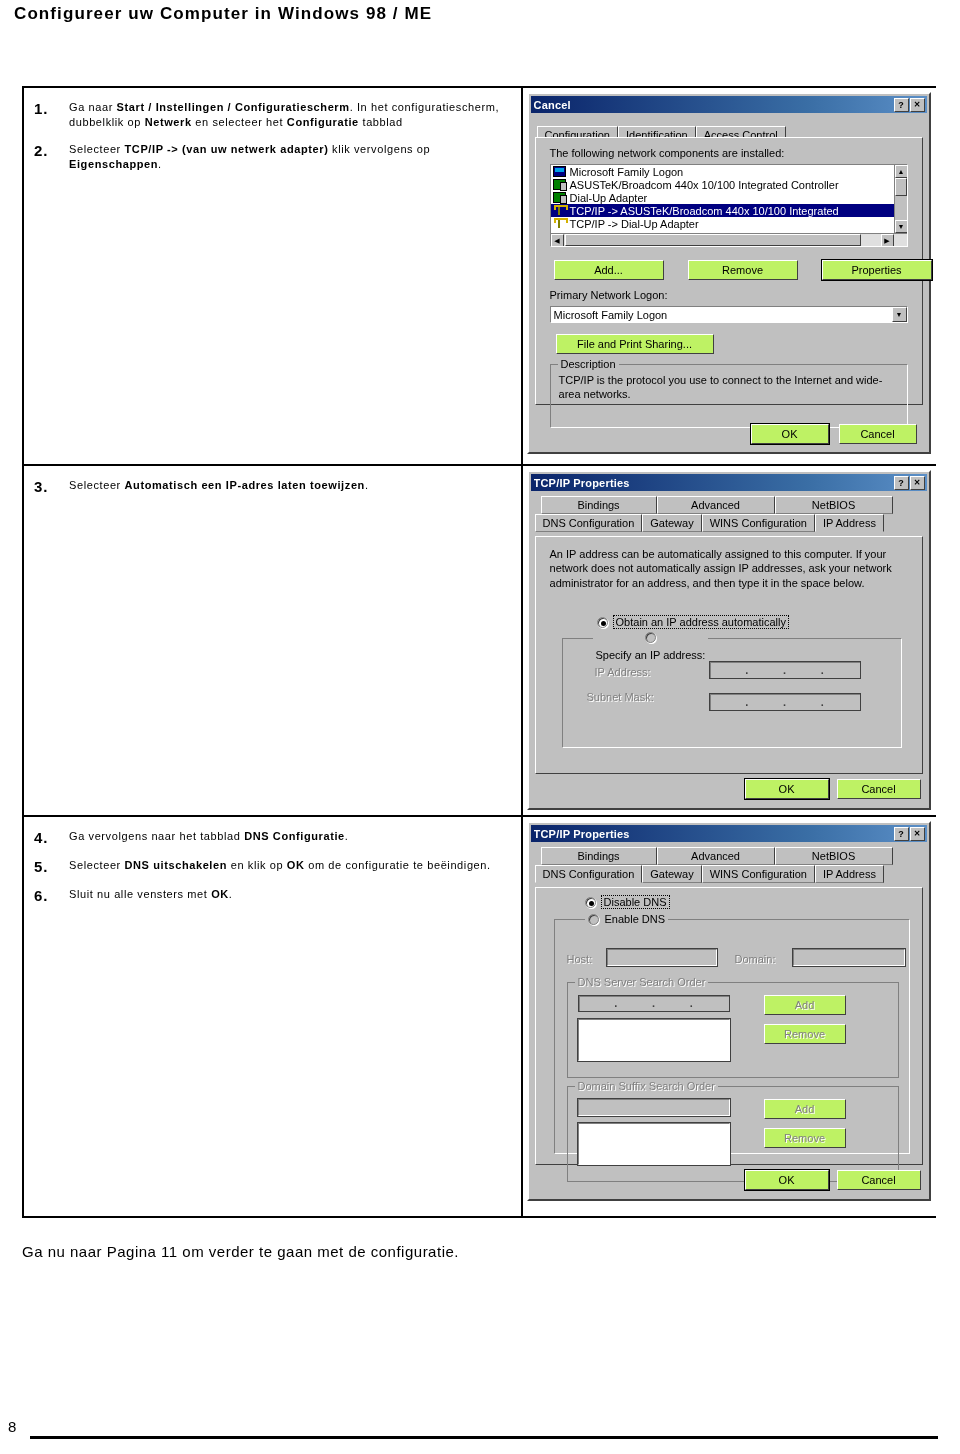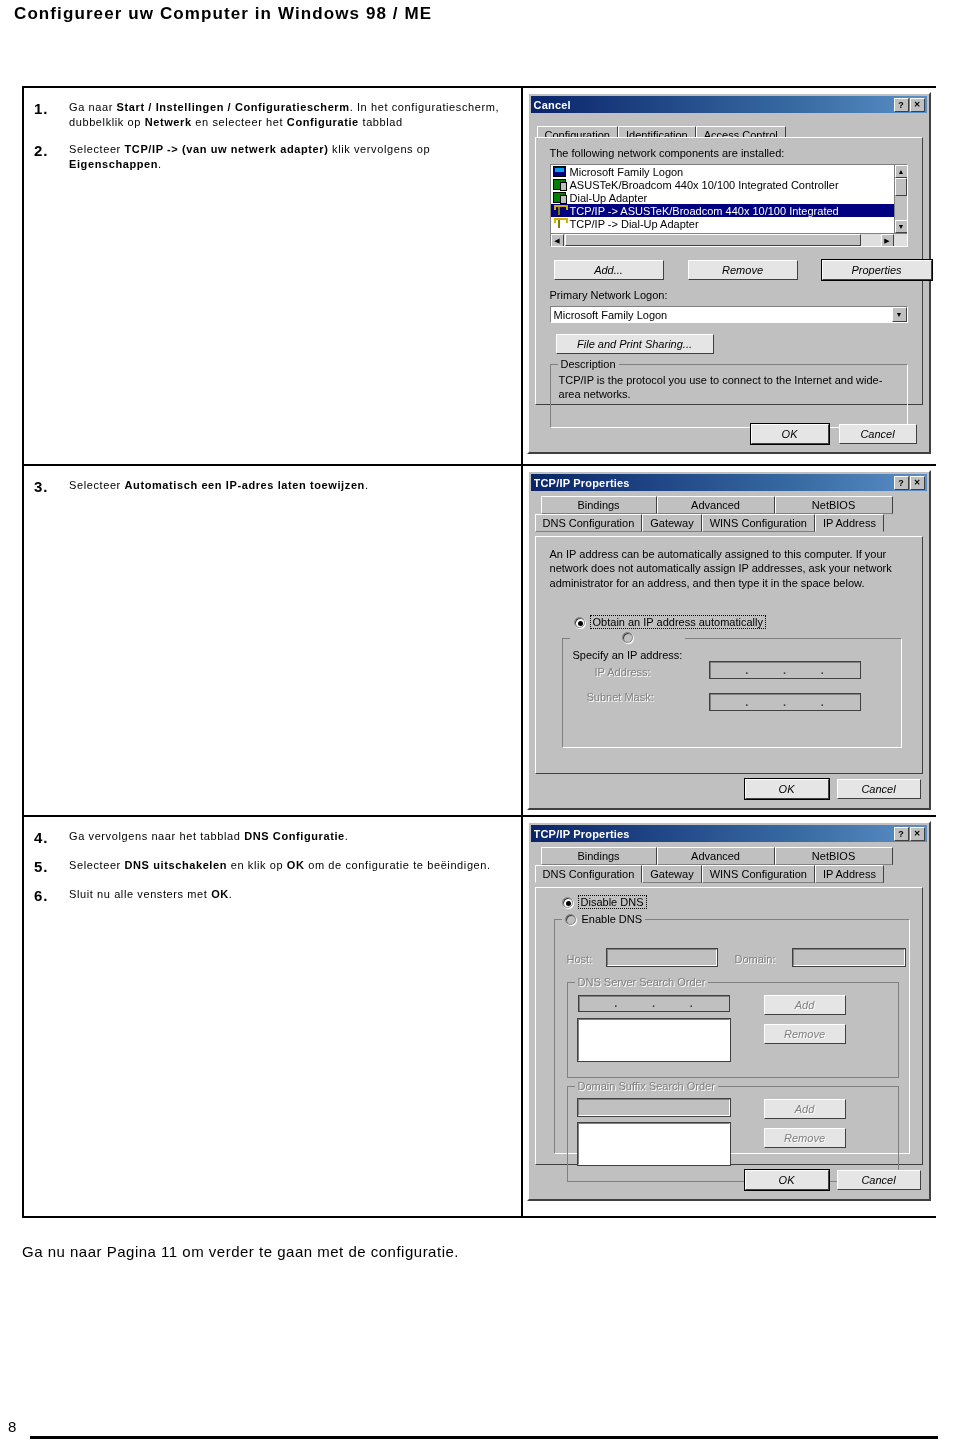--- a/index.html
+++ b/index.html
@@ -102,26 +102,25 @@
 
   .sunken {
     background:#fff;
     border-top:1px solid #808080; border-left:1px solid #808080;
     border-right:1px solid #fff; border-bottom:1px solid #fff;
     outline:1px solid #404040; outline-offset:0px;
   }
   .sunken-gray { background:#c0c0c0; }
 
   .btn {
-    background:#e5e5e5; font-size:11px; text-align:center;
+    background:#bef264; font-size:11px; text-align:center;
     border-top:1px solid #fff; border-left:1px solid #fff;
     border-right:1px solid #404040; border-bottom:1px solid #404040;
     display:flex; align-items:center; justify-content:center;
     color:#000;
-    font-style:italic;
   }
   .btn.dim { color:#808080; text-shadow:1px 1px 0 #fff; }
   .btn.default { outline:1px solid #000; }
 
   .group {
     border:1px solid #808080;
     border-right-color:#fff; border-bottom-color:#fff;
     position:relative;
   }
   .group > .gtitle {
@@ -135,21 +134,21 @@
     border:1px solid #808080;
     box-shadow: inset 1px 1px 0 #404040, 1px 1px 0 #fff;
     display:inline-block; position:relative; flex:0 0 11px;
   }
   .radio.on::after {
     content:""; position:absolute; left:3px; top:3px;
     width:5px; height:5px; border-radius:50%; background:#000;
   }
   .radio.off { background:#c0c0c0; }
 
-  .radio-row { display:flex; align-items:center; gap:6px; }
+  .radio-row { display:flex; align-items:center; gap:6px;margin-left:23px; }
   .focus-text { outline:1px dotted #000; padding:0 2px; }
 
   
   .listbox {
     background:#fff;
     border-top:1px solid #808080; border-left:1px solid #808080;
     border-right:1px solid #fff; border-bottom:1px solid #fff;
     overflow:hidden; position:relative;
   }
   .litem {

